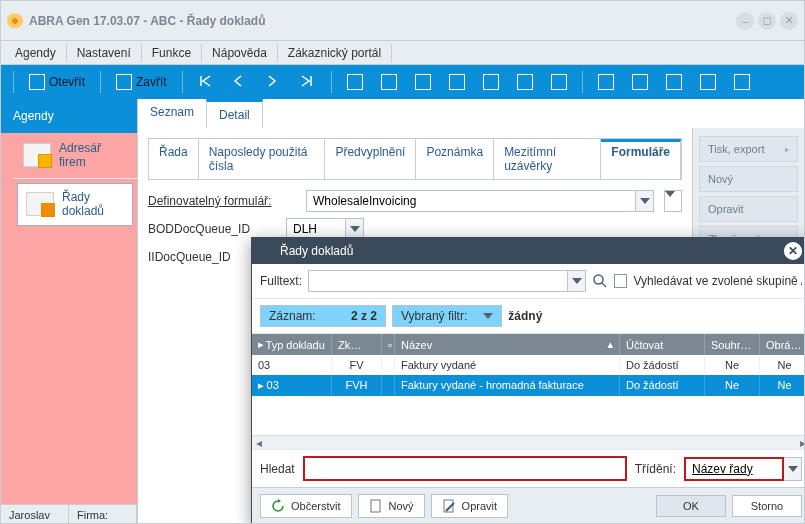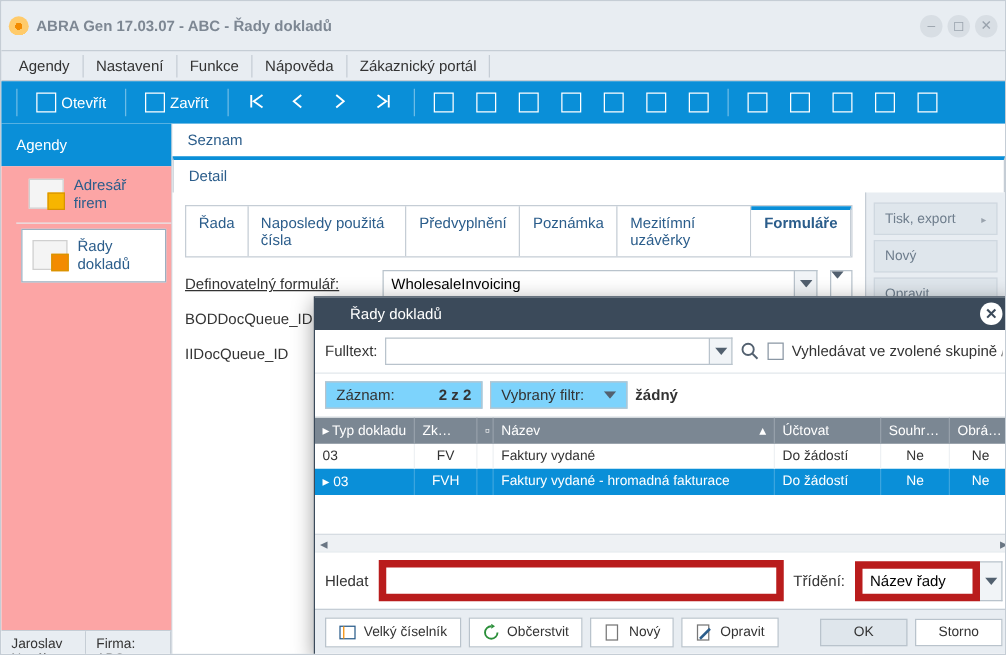--- a/index.html
+++ b/index.html
@@ -57,21 +57,21 @@
 
   .toolbar {
     display:flex; align-items:center; gap:4px;
     height:34px; padding:0 8px;
     background:#0a8fd8;
     color:#fff;
   }
   .tbtn {
     display:flex; align-items:center; gap:4px;
     padding:3px 6px; border:1px solid transparent;
-    color:#ffffff; cursor:default;
+    color:#0f172a; cursor:default;
   }
   .tsep { width:1px; height:22px; background:rgba(255,255,255,0.4); margin:0 4px;}
   .ticon{
     width:16px; height:16px; display:inline-block;
     border:1px solid #fff; position:relative;
   }
   .ticon.arrow{border:none;}
   .arrow svg{display:block;}
 
   .body {
@@ -115,21 +115,21 @@
     padding:4px 8px; border-right:1px solid #c5cdd5; background:#e8edf2;
     font-size:11px; color:#333; width:50%;
   }
   .mid-tab{
     padding:6px 12px; color:#2b5d8b; cursor:default;
   }
   .mid-tab.active{
     background:#fff; border:1px solid #c5cdd5; border-bottom:none;
     border-top:3px solid #0a8fd8; font-weight:400;
   }
-  .mid-tabbar{display:flex;flex-direction:column;}
+  .mid-tabbar{display:flex;}
 
   .main-col{
     flex:1; display:flex; flex-direction:column; background:#fff; position:relative;
   }
   .main-split{
     display:flex; height:100%;
   }
   .main-content{
     flex:1; padding:10px 10px 10px 10px;
   }
@@ -232,21 +232,21 @@
   .dlg-scroll .larrow,.dlg-scroll .rarrow{
     position:absolute; top:0; width:14px; height:14px;
     display:flex; align-items:center; justify-content:center; color:#6a7683;
   }
   .larrow{left:0;} .rarrow{right:0;}
 
   .dlg-search{
     display:flex; align-items:center; gap:8px; padding:6px 8px;
     border-top:1px solid #e2e7ec;
   }
-  .dlg-search input{flex:1; border:6px solid #b91c1c; padding:3px 6px;}
+  .dlg-search input{flex:1; border:2px solid #b91c1c; padding:3px 6px;text-decoration:underline;}
 
   .dlg-btnbar{
     display:flex; align-items:center; gap:6px; padding:6px 8px;
     background:#e8edf2; border-top:1px solid #c5cdd5;
   }
   .dlg-btn{
     display:flex; align-items:center; gap:6px;
     padding:4px 10px; border:1px solid #b9c3cc; background:#fff; cursor:default;
     font-size:11px;
   }
@@ -557,27 +557,20 @@
             <svg width="10" height="6">
               <path d="M0 0h10L5 6z" fill="#52606f"></path>
             </svg>
           </div>
       </div>
     </div>
 
     <div class="dlg-btnbar">
       <div class="dlg-btn">
         <span class="dlg-icon"><svg width="14" height="14">
-              <rect x="1" y="2" width="12" height="10" fill="none" stroke="#2b5d8b"></rect>
-              <path d="M4 2v10" stroke="#f38b00"></path>
-            </svg></span>
-        <span>Velký číselník</span>
-      </div>
-      <div class="dlg-btn">
-        <span class="dlg-icon"><svg width="14" height="14">
               <path d="M12 7A5 5 0 1 1 7 2" fill="none" stroke="#2b8f3a" stroke-width="1.5"></path>
               <path d="M7 0v4l3-2z" fill="#2b8f3a"></path>
             </svg></span>
         <span>Občerstvit</span>
       </div>
       <div class="dlg-btn">
         <span class="dlg-icon"><svg width="14" height="14">
               <rect x="2" y="1" width="9" height="12" fill="none" stroke="#777"></rect>
             </svg></span>
         <span>Nový</span>

